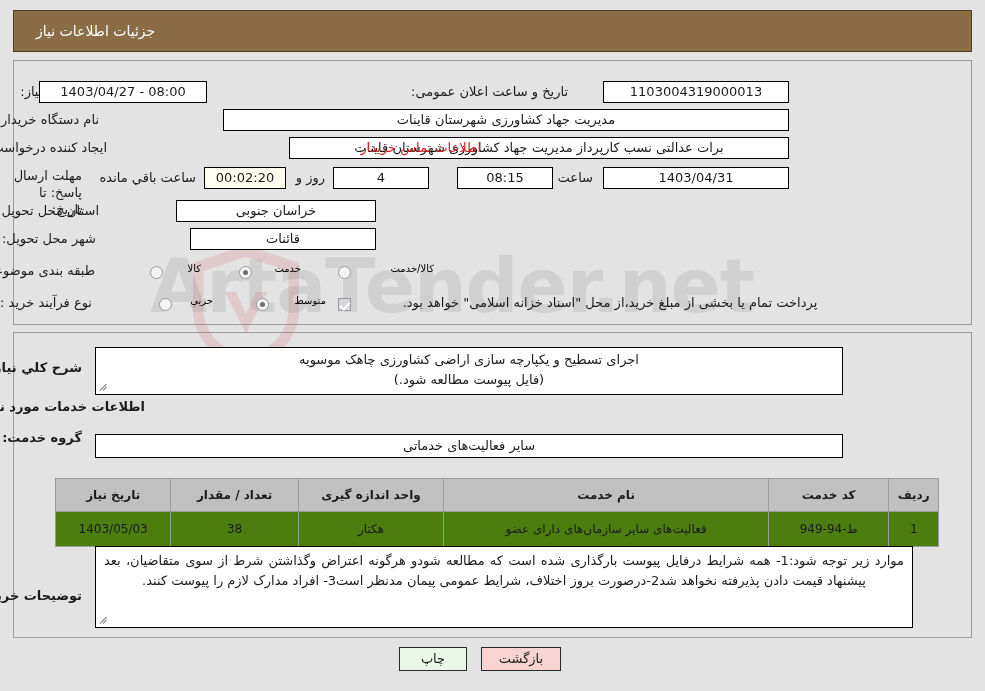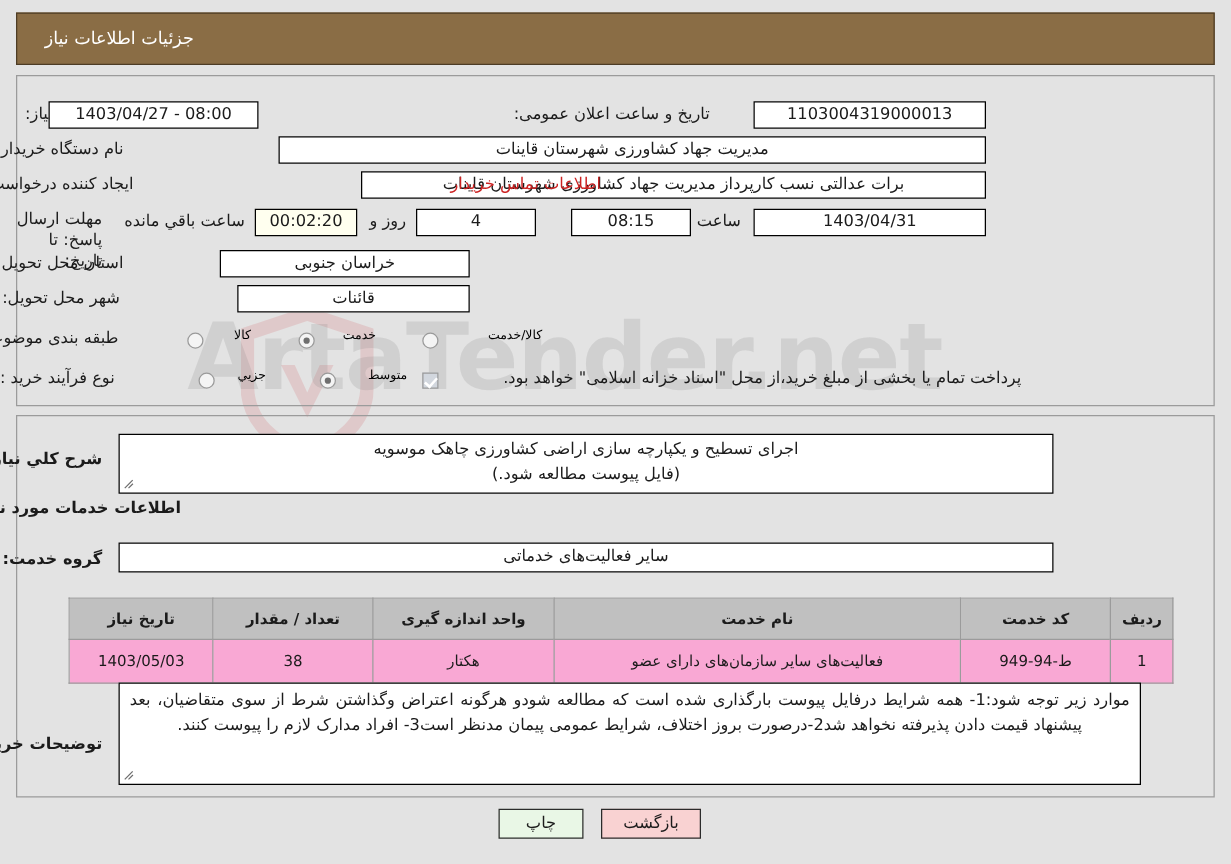--- a/index.html
+++ b/index.html
@@ -219,21 +219,21 @@
     text-align: center;
     color: #1b1b1b;
     font-weight: normal;
     white-space: nowrap;
   }
   .tbl th {
     background: #c0c0c0;
     font-weight: bold;
     height: 22px;
   }
-  .tbl td { background: #f9a8d4; height: 24px; }
+  .tbl td { background: #4d7c0f; height: 24px; }
 
   
   .btn {
     position: absolute;
     box-sizing: border-box;
     border: 1px solid #2b2b2b;
     font-size: 13px;
     color: #1b1b1b;
     height: 24px;
     line-height: 22px;
@@ -319,21 +319,21 @@
 
     <div class="lbl lbl-b" style="right:903px; top:360px;">شرح کلي نیاز:</div>
     <div class="tabox" style="right:142px; top:347px; width:748px; height:48px;">
       <div>اجرای تسطیح و یکپارچه سازی اراضی کشاورزی چاهک موسویه</div>
       <div>(فایل پیوست مطالعه شود.)</div>
       <div class="resize-grip"></div>
     </div>
 
     <div class="lbl lbl-b" style="right:840px; top:399px;">اطلاعات خدمات مورد نیاز</div>
 
-    <div class="lbl lbl-b" style="right:903px; top:440px;">گروه خدمت:</div>
+    <div class="lbl lbl-b" style="right:903px; top:430px;">گروه خدمت:</div>
     <div class="fld right" style="right:142px; top:434px; width:748px; height:24px; line-height:22px;">سایر فعالیت‌های خدماتی</div>
 
     <table class="tbl" style="right:46px; top:478px; width:884px;">
       <thead>
         <tr>
           <th style="width:38px;">ردیف</th>
           <th style="width:122px;">کد خدمت</th>
           <th style="width:344px;">نام خدمت</th>
           <th style="width:142px;">واحد اندازه گیری</th>
           <th style="width:126px;">تعداد / مقدار</th>

